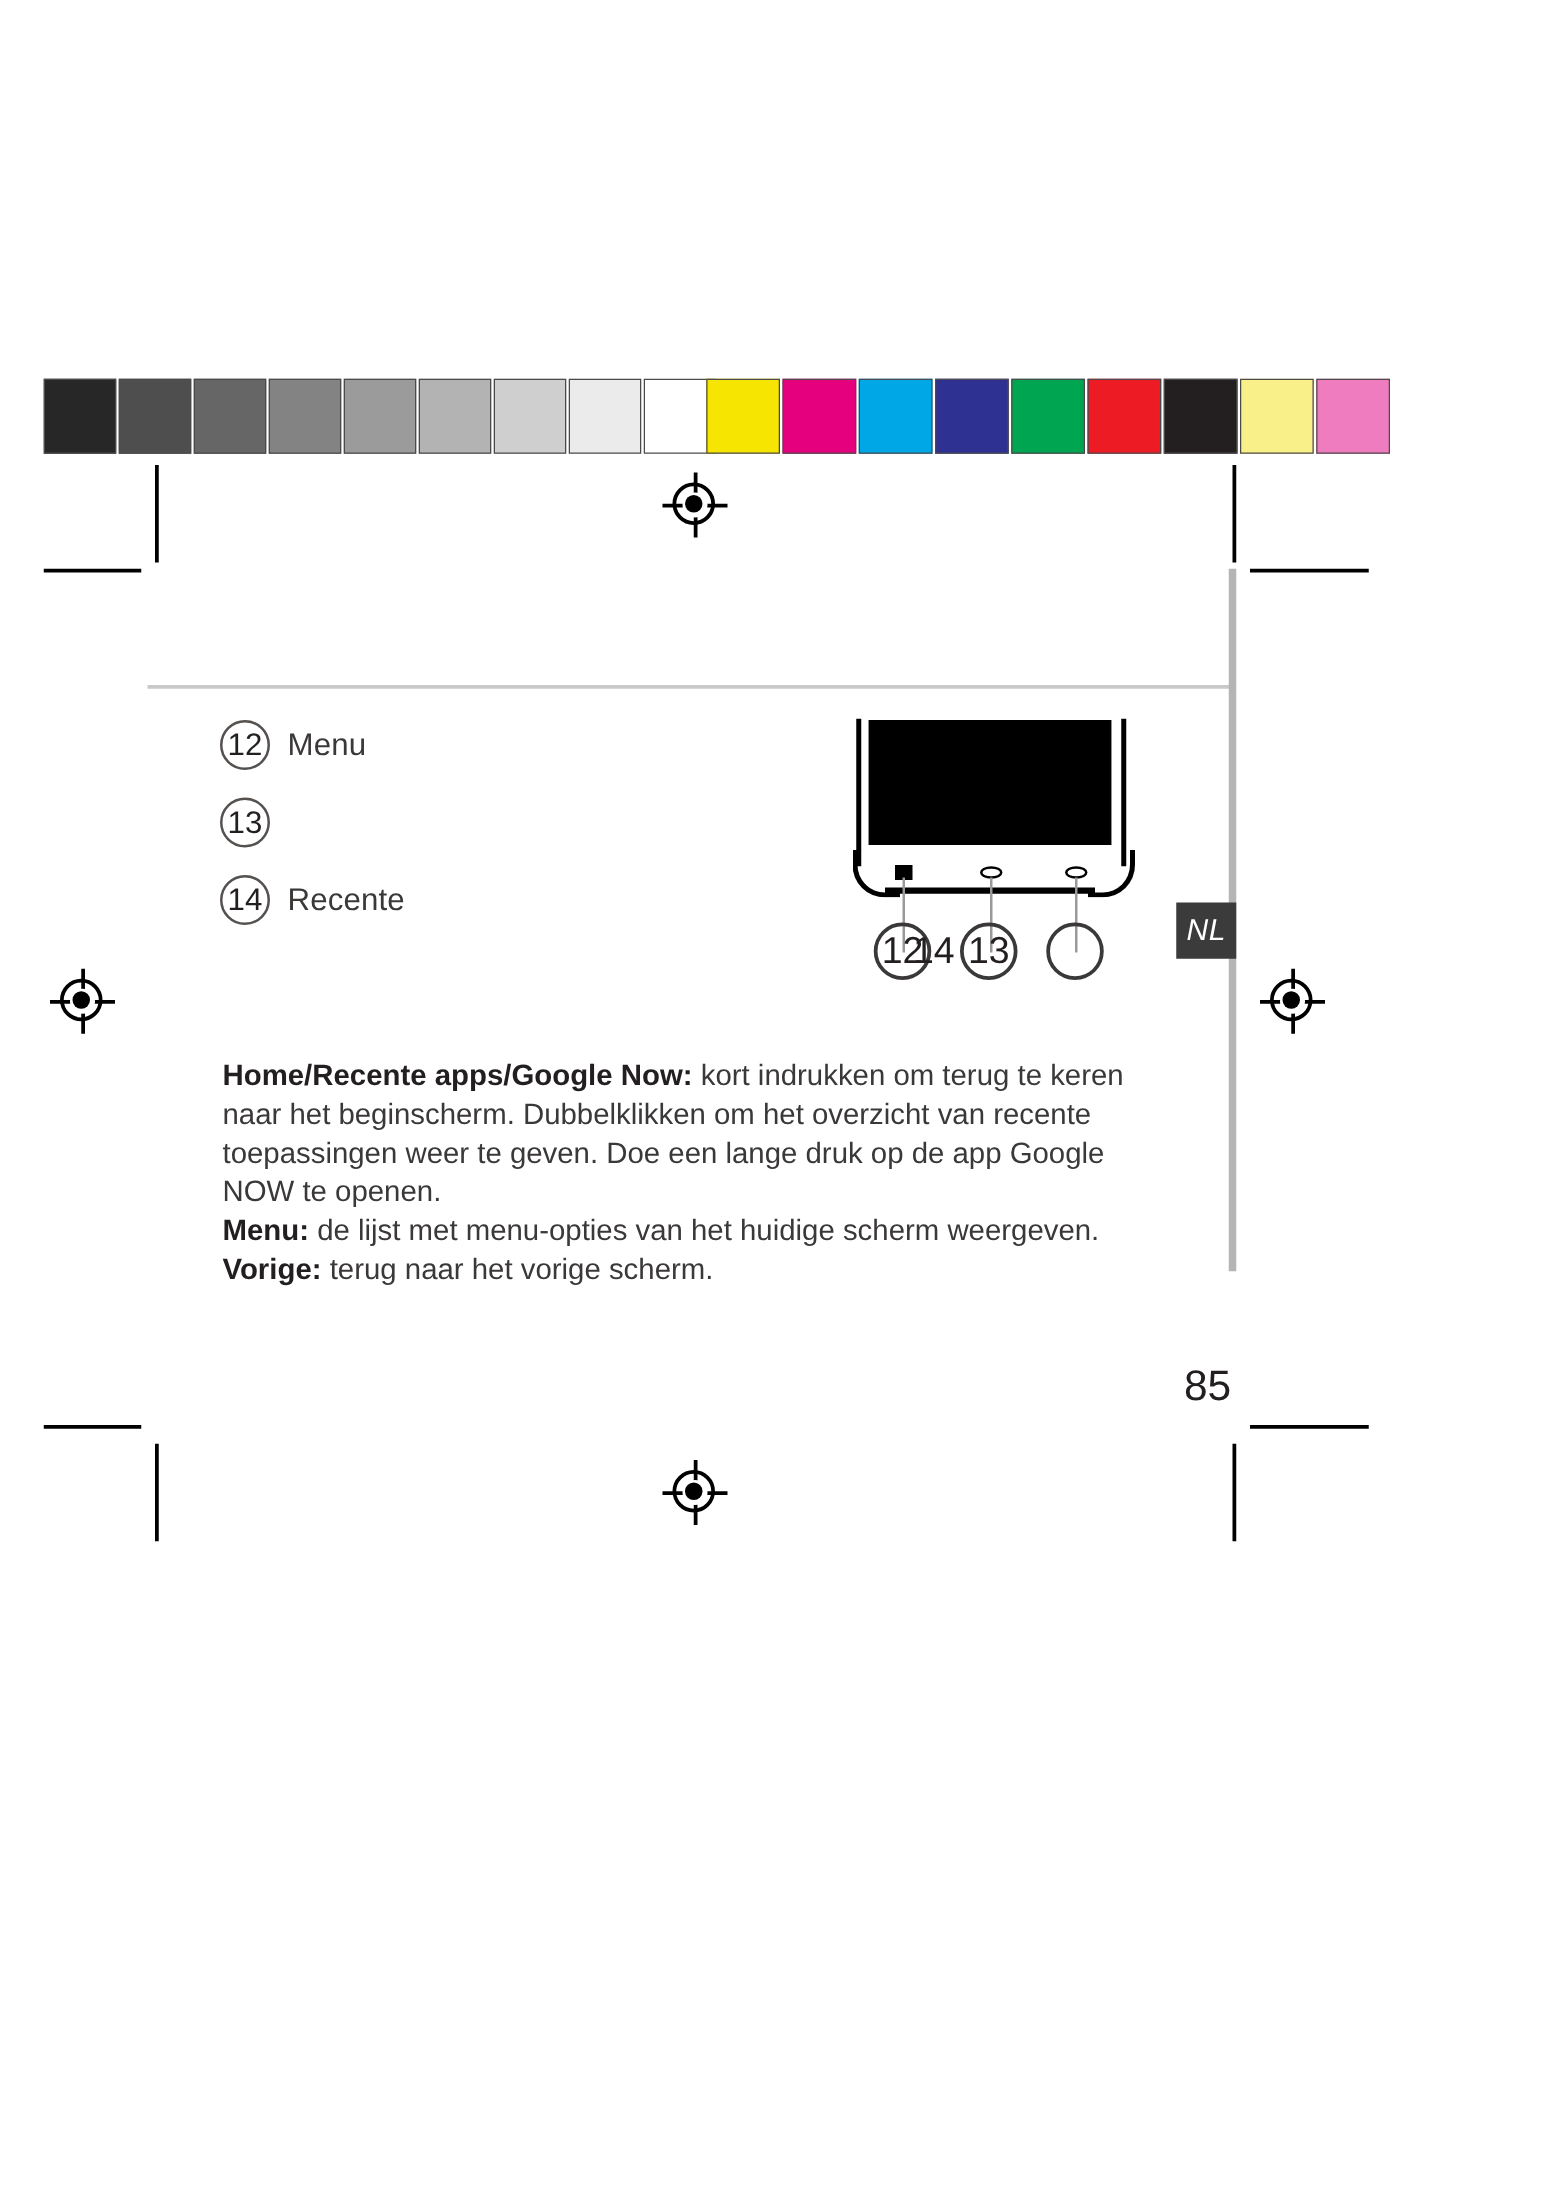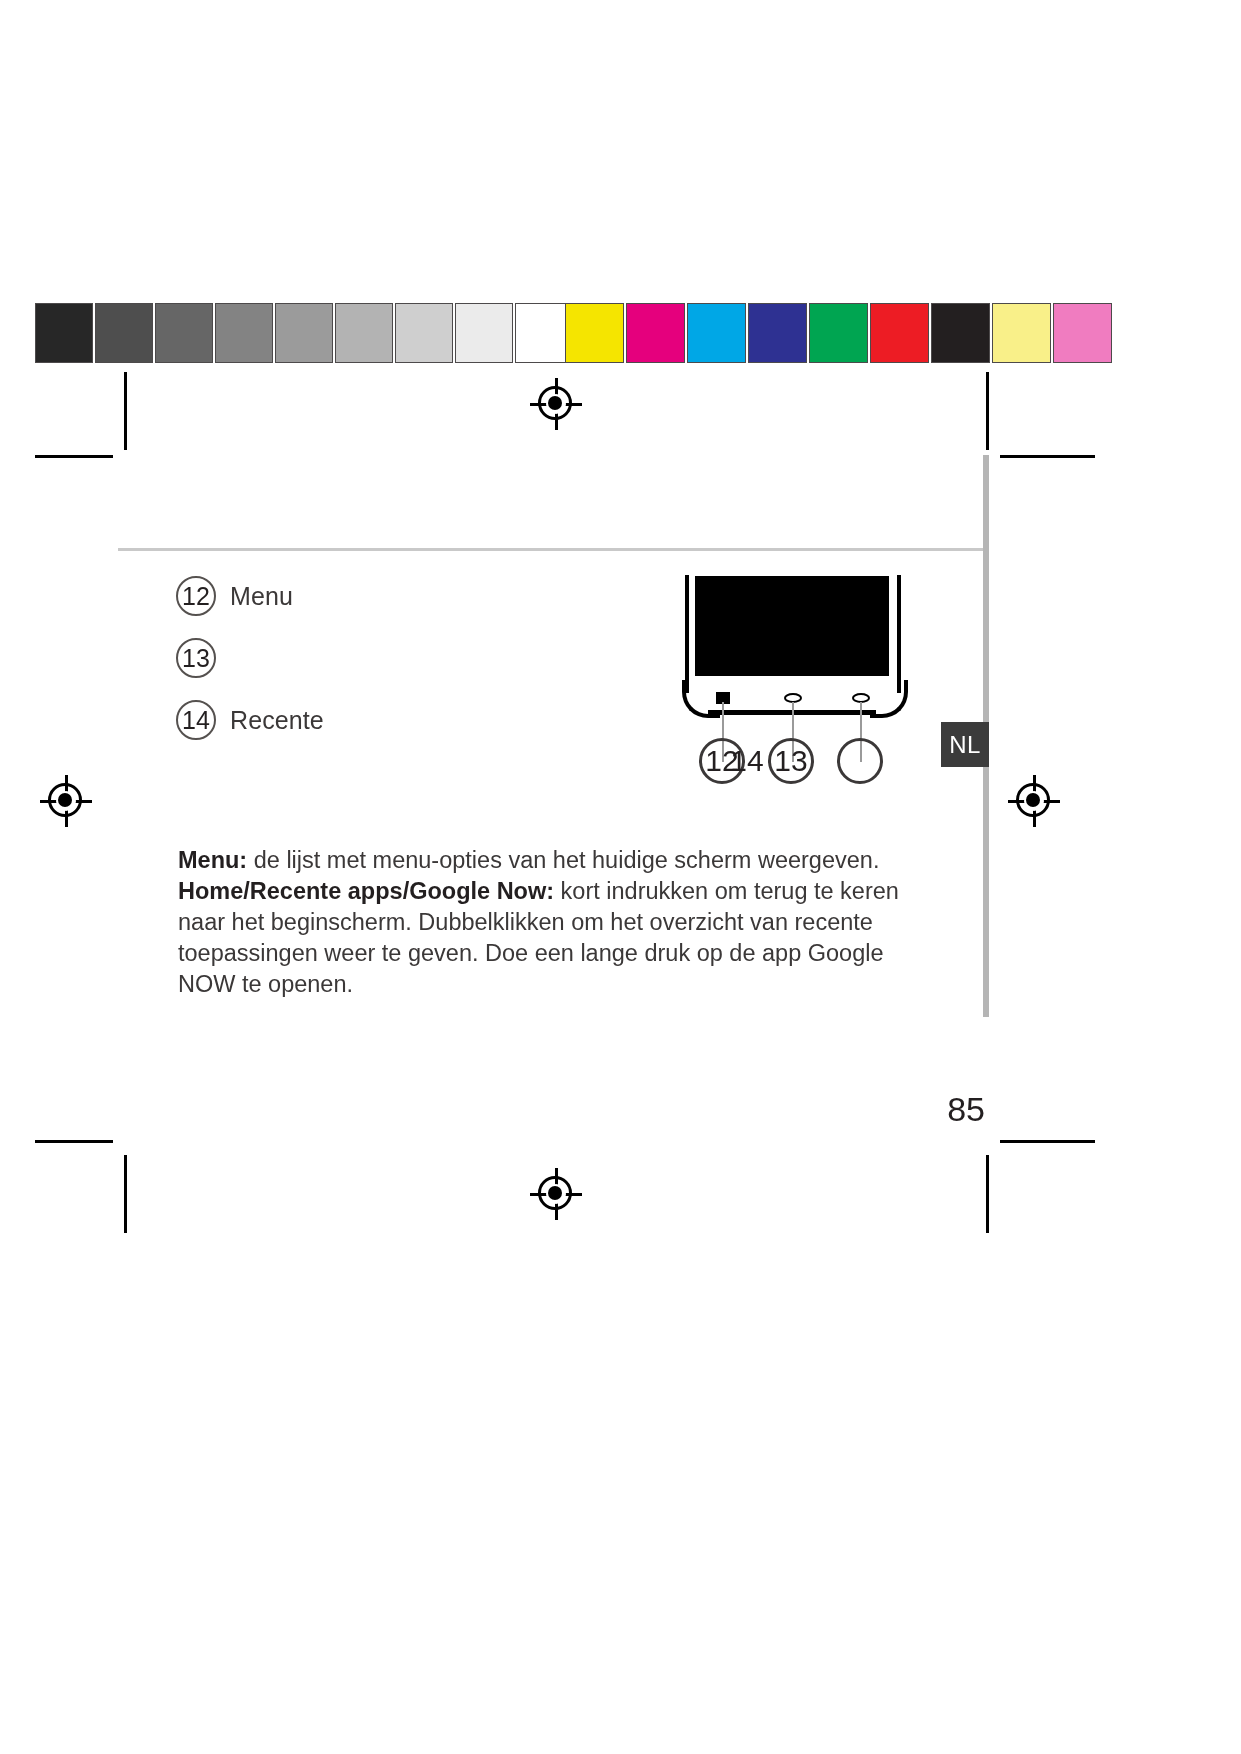--- a/index.html
+++ b/index.html
@@ -65,21 +65,21 @@
     border-radius:50%;box-sizing:border-box;background:#fff;}
 
   .cal-circle{position:absolute;width:46px;height:46px;border:3px solid #3b3838;
     border-radius:50%;box-sizing:border-box;background:transparent;
     display:flex;align-items:center;justify-content:center;
     font-size:30px;color:#231f20;}
 
   
   #language-tab{position:absolute;left:941px;top:722px;width:48px;height:45px;
     background:#3b3b3b;color:#fff;display:flex;align-items:center;justify-content:center;
-    font-size:24px;letter-spacing:.5px;}
+    font-size:24px;letter-spacing:.5px;font-style:italic;}
 
   
   #body-copy{position:absolute;left:178px;top:845px;width:745px;
     font-size:23.5px;line-height:31px;color:#3b3838;}
   #body-copy p{margin:0;}
   #body-copy b{color:#231f20;font-weight:bold;}
 
   
   #page-number{position:absolute;left:905px;top:1090px;width:80px;text-align:right;
     font-size:34px;color:#231f20;}
@@ -194,23 +194,26 @@
     <div class="cal-circle" style="left:23px;top:170px;">12</div>
     <div class="cal-circle" style="left:48px;top:170px;border-color:transparent;">14</div>
     <div class="cal-circle" style="left:92px;top:170px;">13</div>
     <div class="cal-circle" style="left:161px;top:170px;"></div>
   </div>
 
   <div id="language-tab">NL</div>
 
   <div id="body-copy">
     <p>
+      <b>Home/Recente apps/Google Now:</b><span> kort indrukken om terug te keren naar het beginscherm. Dubbelklikken om het overzicht van recente toepassingen weer te geven. Doe een lange druk op de app Google NOW te openen.</span>
+    </p>
+    <p>
       <b>Menu:</b><span> de lijst met menu-opties van het huidige scherm weergeven.</span>
     </p>
     <p>
-      <b>Home/Recente apps/Google Now:</b><span> kort indrukken om terug te keren naar het beginscherm. Dubbelklikken om het overzicht van recente toepassingen weer te geven. Doe een lange druk op de app Google NOW te openen.</span>
+      <b>Vorige:</b><span> terug naar het vorige scherm.</span>
     </p>
   </div>
 
   <div id="page-number">85</div>
 
 
 </div>
 
 </body></html>

